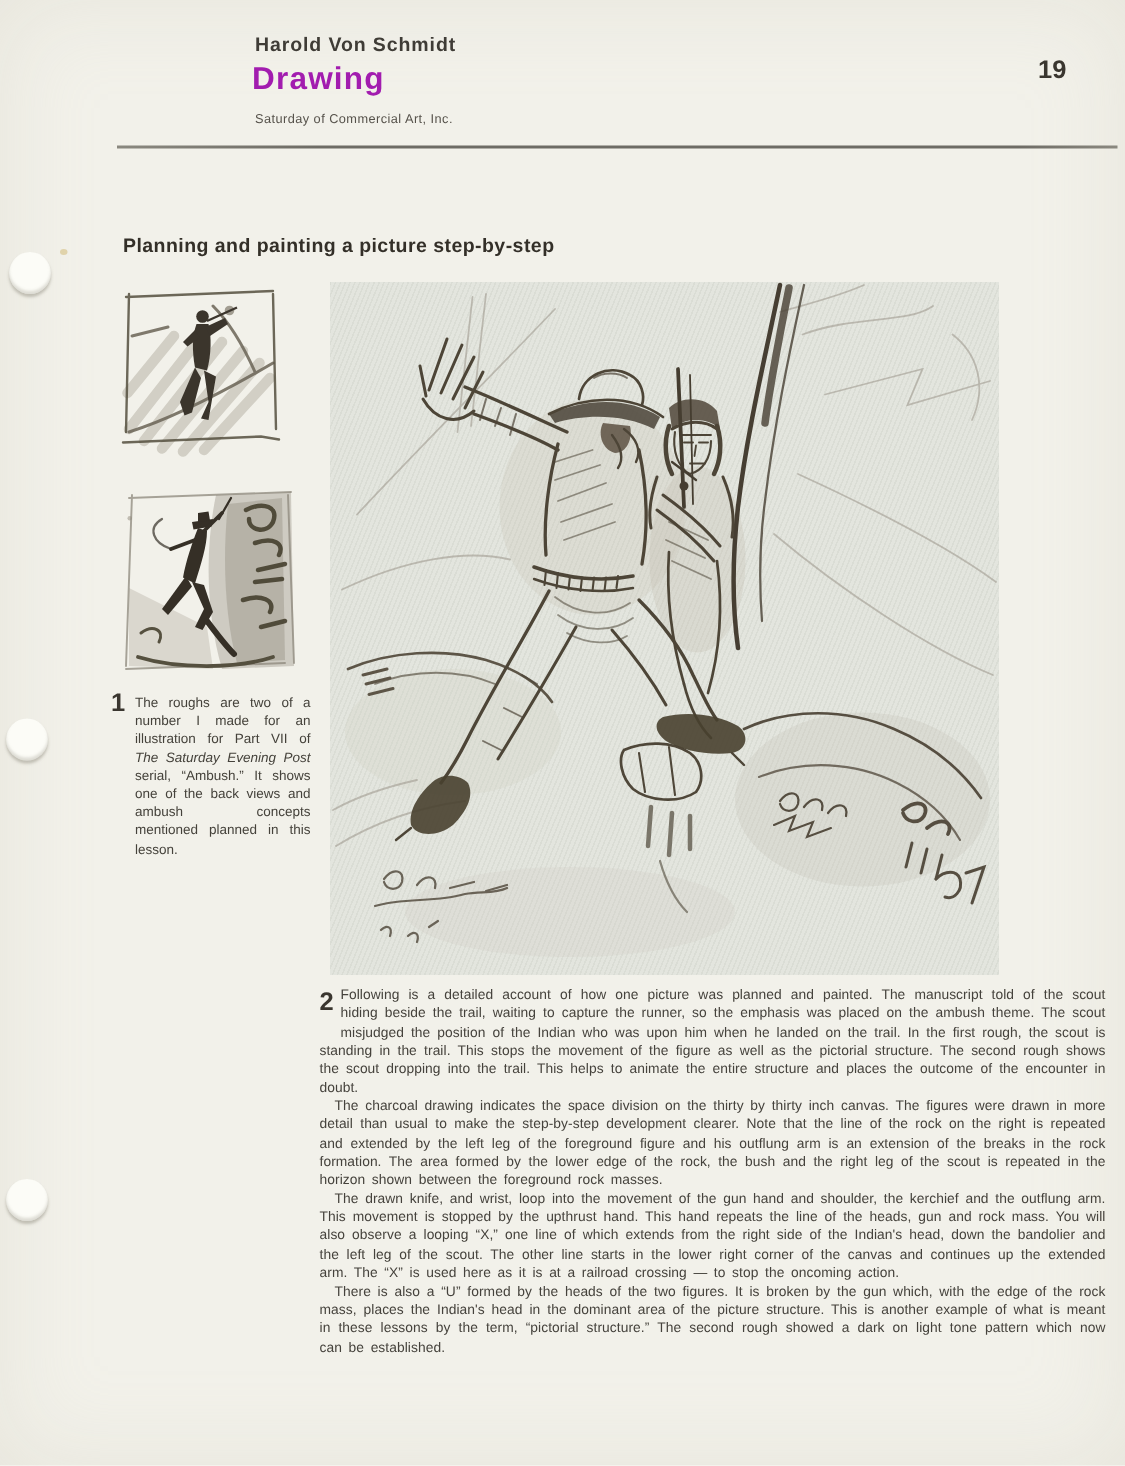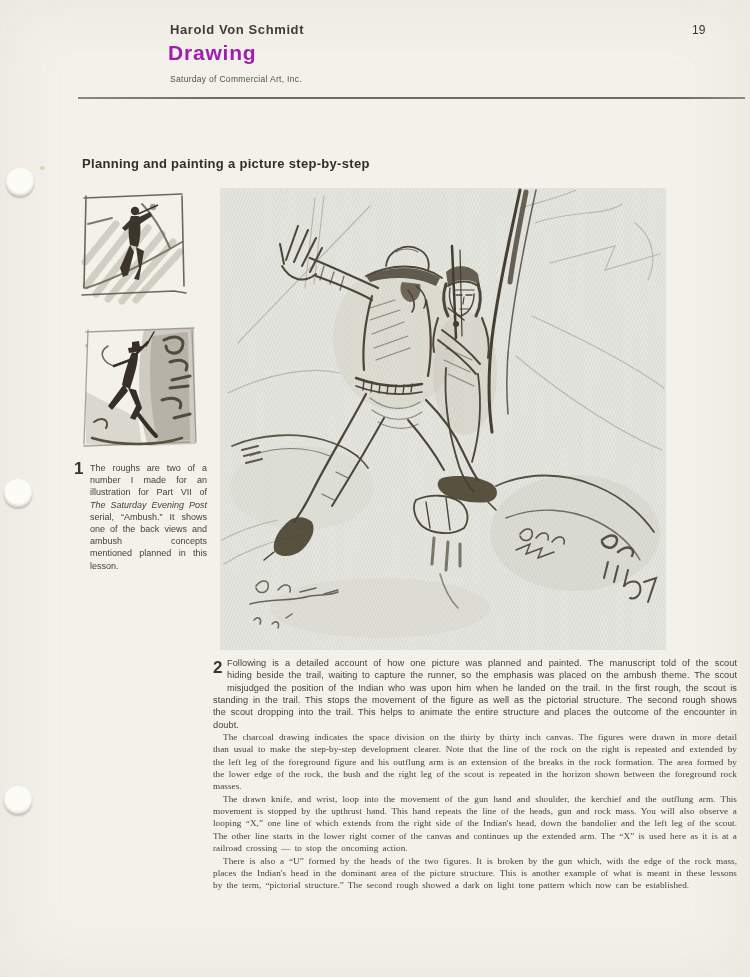--- a/index.html
+++ b/index.html
@@ -15,21 +15,21 @@
     position:absolute; width:28px; height:28px; border-radius:50%;
     background:#fcfcf7;
     box-shadow: 0 2px 2px rgba(168,165,152,0.65), inset 0 -2px 2px rgba(185,182,170,0.45);
   }
   .speck { position:absolute; border-radius:50%; }
 
   
   .author { position:absolute; left:170px; top:22px; font-size:13px; font-weight:700; letter-spacing:0.6px; color:#3f3c36; }
   .course-title { position:absolute; left:168px; top:41px; font-size:21px; font-weight:800; letter-spacing:0.8px; color:#a21caf; }
   .institute { position:absolute; left:170px; top:74px; font-size:8.5px; font-weight:400; letter-spacing:0.3px; color:#55514a; }
-  .pageno { position:absolute; left:692px; top:23px; font-size:12px; font-weight:400; color:#3a362f; }
+  .pageno { position:absolute; left:692px; top:37px; font-size:17px; font-weight:700; color:#3a362f; }
   .rule { position:absolute; left:78px; top:97px; width:667px; height:2px; background:linear-gradient(90deg,#8a887f,#6e6c65 20%,#6e6c65 90%,#8a887f); }
 
   .section-heading { position:absolute; left:82px; top:156px; font-size:13px; font-weight:800; letter-spacing:0.3px; color:#332f28; }
 
   
   .sketch1 { position:absolute; left:78px; top:190px; width:112px; height:115px; }
   .sketch2 { position:absolute; left:78px; top:322px; width:124px; height:130px; }
 
   
   .caption {
@@ -53,21 +53,21 @@
   }
   .main-figure svg { display:block; width:100%; height:100%; }
 
   
   .bodytext {
     position:absolute; left:213px; top:657px; width:524px;
     font-size:9.2px; line-height:12.35px; color:#45423c;
     text-align:justify; word-spacing:1.8px; letter-spacing:0.05px;
   }
   .bodytext p { margin:0; }
-  .bodytext p.indent { text-indent:10px;font-family:Liberation Serif, serif; }
+  .bodytext p.indent { text-indent:10px; }
   .bodytext .num2 {
     float:left; width:10px; height:25px; margin-right:4px;
     font-size:17px; font-weight:800; color:#3a362f; line-height:22px;
   }
 </style>
 </head>
 <body>
 
 <div class="page">
 

